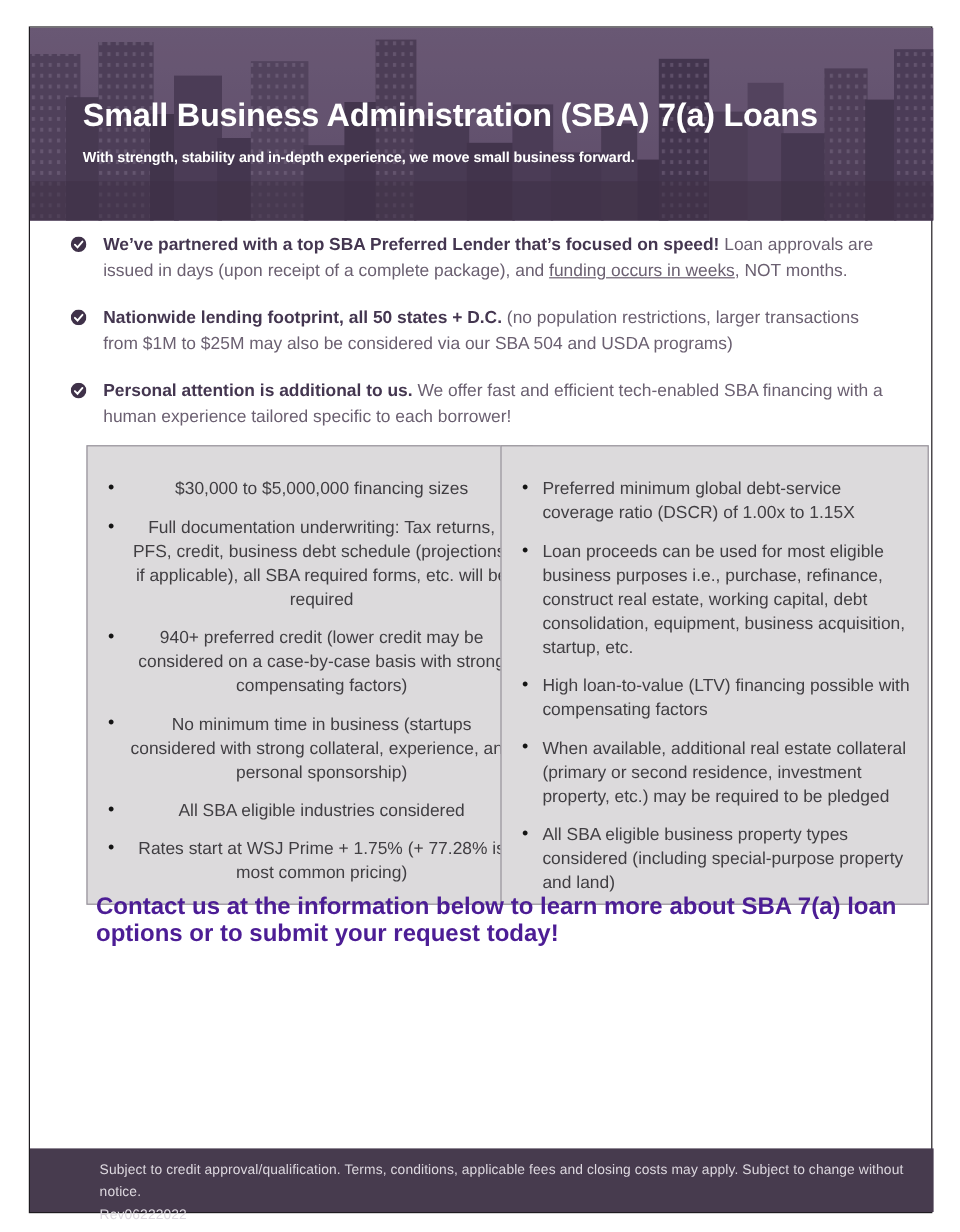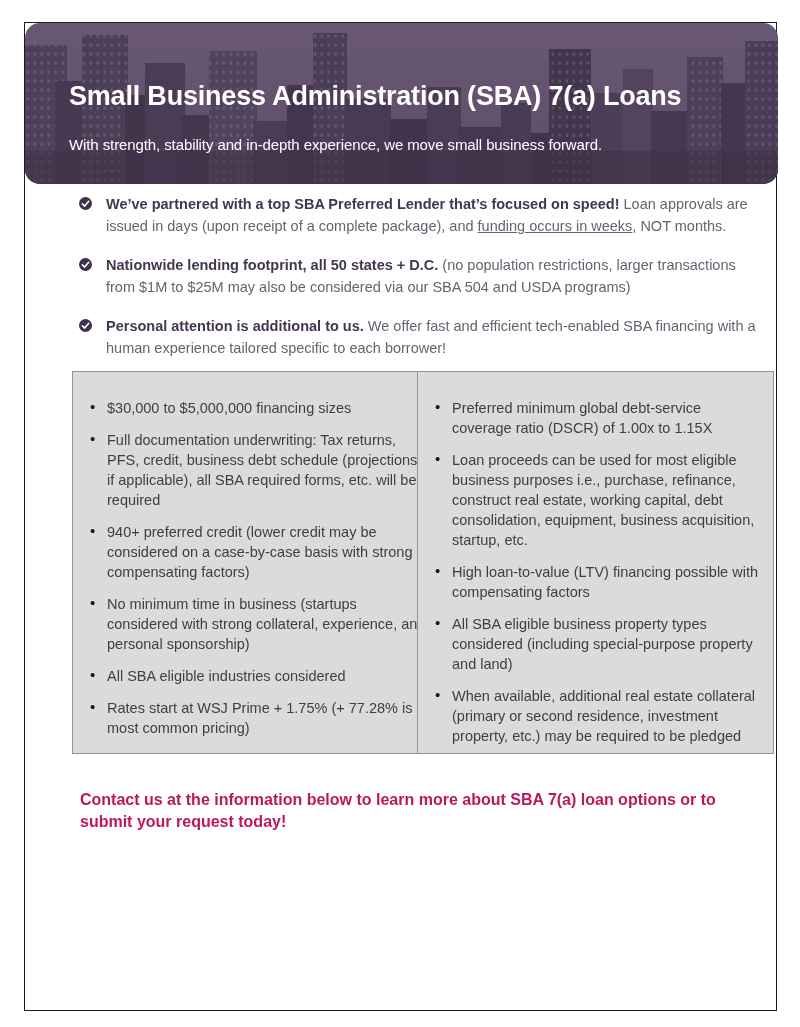--- a/index.html
+++ b/index.html
@@ -6,63 +6,62 @@
   .page{
     position:relative;width:800px;height:1027px;background:#ffffff;
     font-family:"Liberation Sans",sans-serif;overflow:hidden;
   }
   .frame{
     position:absolute;left:24px;top:22px;width:753px;height:989px;
     border:1px solid #1e1b20;box-sizing:border-box;background:#ffffff;
   }
   
   .header{
-    position:absolute;left:0;top:0;width:753px;height:161px;overflow:hidden;border-radius:15px;
+    position:absolute;left:0;top:0;width:753px;height:161px;overflow:hidden;
   }
   .header svg{position:absolute;left:0;top:0;display:block;}
   .header-title{
     position:absolute;left:44px;top:58px;width:700px;
     color:#ffffff;font-size:27px;font-weight:bold;letter-spacing:-0.2px;
     white-space:nowrap;
   }
   .header-subtitle{
     position:absolute;left:44px;top:101px;width:705px;
-    color:#ffffff;font-size:15px;font-weight:normal;letter-spacing:-0.1px;
+    color:#ffffff;font-size:12px;font-weight:bold;letter-spacing:-0.1px;
     white-space:nowrap;
-    margin-top:12px;
   }
   
-  .intro{position:absolute;left:54px;top:170px;width:700px;}
+  .intro{position:absolute;left:34px;top:170px;width:700px;}
   .intro-item{display:flex;margin-bottom:17px;}
   .check-icon{flex:0 0 13px;width:13px;height:13px;margin:4px 14px 0 0;}
   .intro-text{
     font-size:14.5px;line-height:22px;color:#6b6071;width:660px;
   }
   .intro-lead{font-weight:bold;color:#443650;}
   .intro-underline{text-decoration:underline;}
   
   .info-box{
     position:absolute;top:348px;height:383px;box-sizing:border-box;
     background:#dcdadc;border:1px solid #96929a;
   }
-  .info-box.left{left:47px;width:372px;}
+  .info-box.left{left:47px;width:372px;text-align:center;}
   .info-box.right{left:392px;width:357px;}
   .box-list{list-style:none;margin:0;padding:26px 14px 0 14px;}
   .box-list li{
     position:relative;padding-left:20px;margin-bottom:12px;
     font-size:14.5px;line-height:20px;color:#403e42;
   }
   .box-list li::before{
     content:"\2022";position:absolute;left:3px;top:-1px;
     color:#141414;font-size:15px;
   }
   
   .contact{
-    position:absolute;left:55px;top:766px;width:675px;
-    font-size:16px;line-height:22px;font-weight:bold;color:#be185d;
+    position:absolute;left:55px;top:722px;width:675px;
+    font-size:20px;line-height:22px;font-weight:bold;color:#4c1d95;
   }
   
   .footer{
     position:absolute;left:0;bottom:0;width:753px;height:53px;
     background:#473b4e;box-sizing:border-box;padding:9px 20px 0 58px;
   }
   .footer-line{
     color:#ddd8df;font-size:11.5px;line-height:19px;letter-spacing:0.1px;
   }
 </style>
@@ -167,22 +166,26 @@
         <li>All SBA eligible industries considered</li>
         <li>Rates start at WSJ Prime + 1.75% (+ 77.28% is most common pricing)</li>
       </ul>
     </div>
 
     <div class="info-box right">
       <ul class="box-list">
         <li>Preferred minimum global debt-service coverage ratio (DSCR) of 1.00x to 1.15X</li>
         <li>Loan proceeds can be used for most eligible business purposes i.e., purchase, refinance, construct real estate, working capital, debt consolidation, equipment, business acquisition, startup, etc.</li>
         <li>High loan-to-value (LTV) financing possible with compensating factors</li>
+        <li>When available, additional real estate collateral (primary or second residence, investment property, etc.) may be required to be pledged</li>
         <li>All SBA eligible business property types considered (including special-purpose property and land)</li>
-        <li>When available, additional real estate collateral (primary or second residence, investment property, etc.) may be required to be pledged</li>
       </ul>
     </div>
 
     <div class="contact">Contact us at the information below to learn more about SBA 7(a) loan options or to submit your request today!</div>
 
+    <div class="footer">
+      <div class="footer-line">Subject to credit approval/qualification. Terms, conditions, applicable fees and closing costs may apply. Subject to change without notice.</div>
+      <div class="footer-line">Rev06222022</div>
+    </div>
 
   </div>
 </div>
 
 </body></html>

